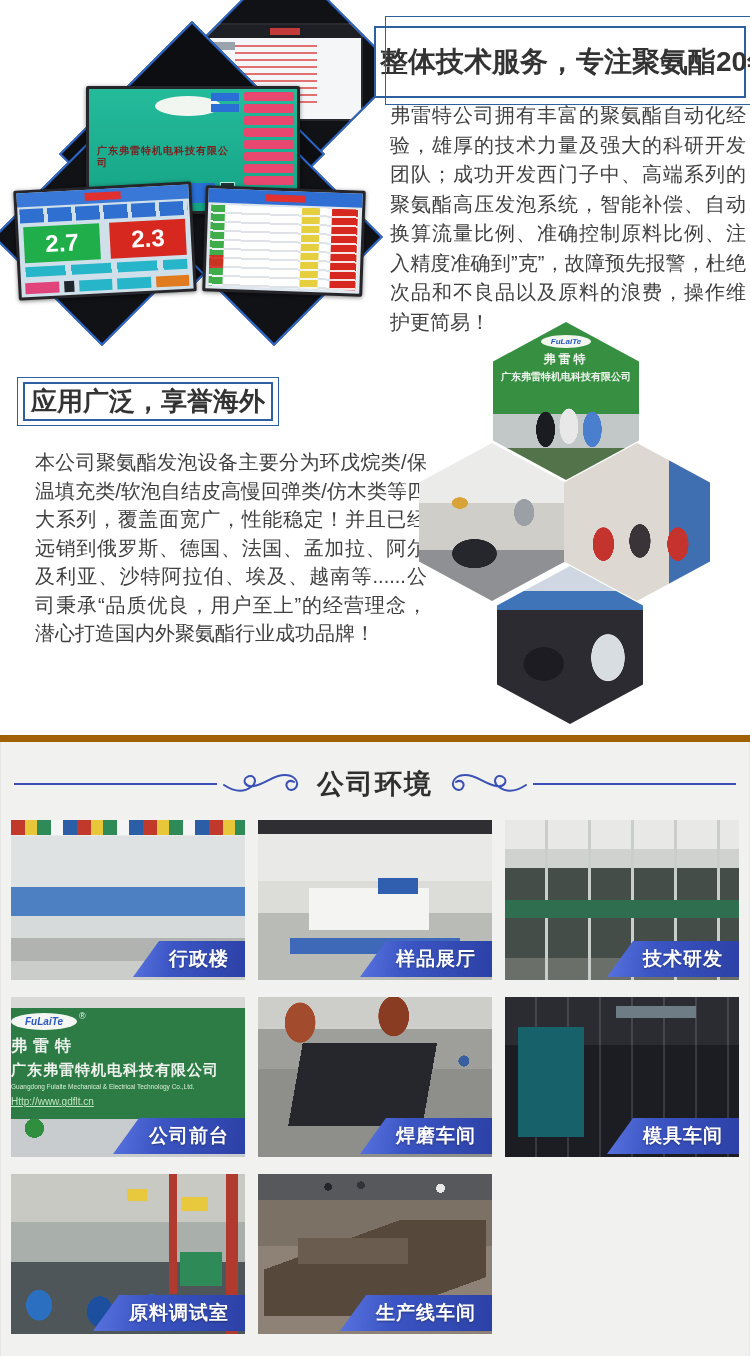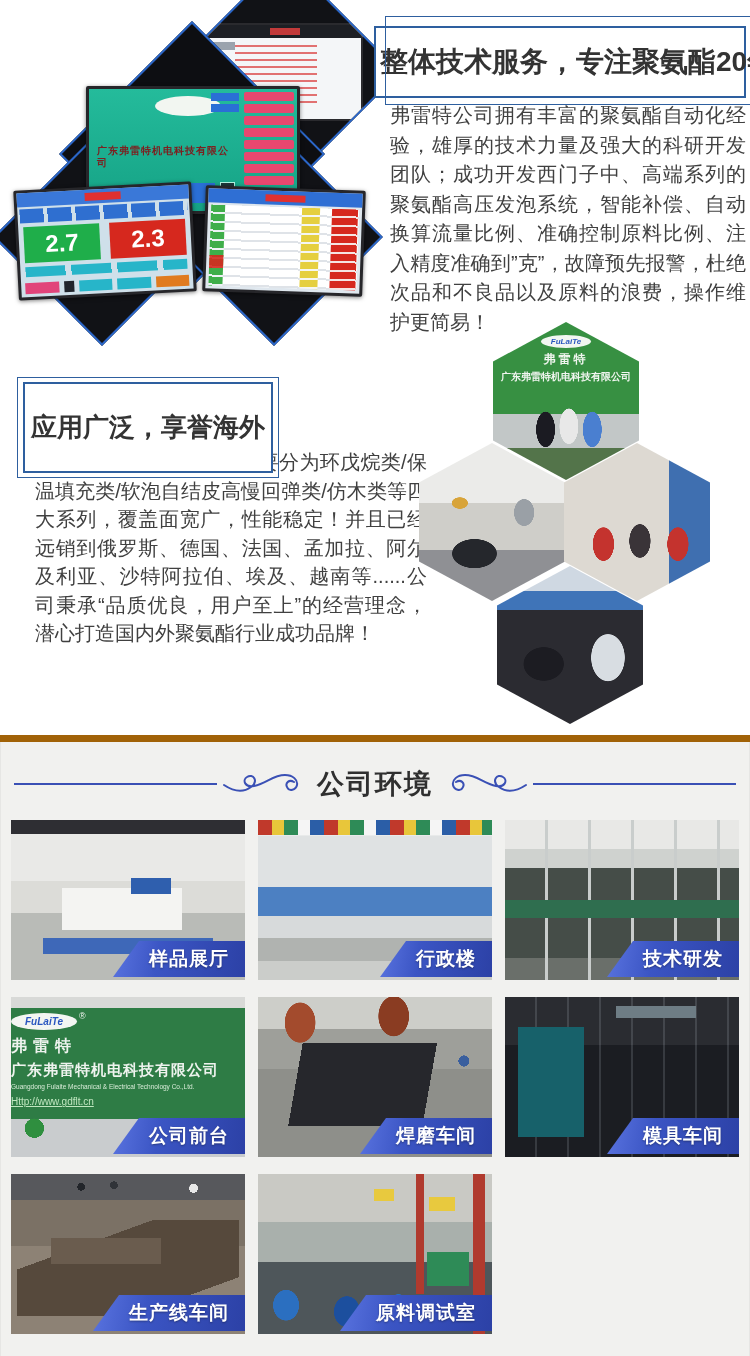--- a/index.html
+++ b/index.html
@@ -60,21 +60,21 @@
     background:repeating-linear-gradient(180deg,rgba(222,90,90,.85) 0 2px,transparent 2px 7px);}
 
   
   .tbox{position:absolute;border:2px solid #2e5f9f;background:#fff;box-sizing:border-box;z-index:3;}
   .tbox::before{content:"";position:absolute;border:1px solid #2e5f9f;pointer-events:none;}
   .tbox-in{font-weight:bold;color:#333;text-align:center;white-space:nowrap;}
   .tbox1{left:374px;top:26px;width:372px;}
   .tbox1 .tbox-in{font-size:28px;padding:15px 4px;}
   .tbox1::before{top:-12px;left:9px;right:-10px;bottom:-9px;}
   .tbox2{left:23px;top:382px;width:250px;}
-  .tbox2 .tbox-in{font-size:26px;padding:26px 4px;border-radius:23px;}
+  .tbox2 .tbox-in{font-size:26px;padding:0 4px;border-radius:23px;}
   .tbox2::before{top:-7px;left:-8px;right:-8px;bottom:-7px;}
 
   .para{position:absolute;margin:0;font-size:20px;font-weight:400;color:#404040;text-align:justify;}
   .para1{left:390px;top:101px;width:356px;line-height:29.5px;}
   .para2{left:35px;top:448px;width:392px;line-height:28.5px;}
 
   
   .hexes{position:absolute;left:415px;top:316px;width:300px;height:412px;}
   .hex{position:absolute;width:146px;height:158px;overflow:hidden;
        clip-path:polygon(50% 0,100% 25%,100% 75%,50% 100%,0 75%,0 25%);}
@@ -279,47 +279,47 @@
         <path d="M1,14 C10,20 20,22 28,16 C36,10 30,2 24,6 C19,9 22,17 31,15 C44,12 50,4 62,4 C70,4 75,9 74,14 C73,19 66,21 64,16 C62,12 66,8 71,11" fill="none" stroke="#3a50b5" stroke-width="2" stroke-linecap="round"></path>
       </svg>
       <h2>公司环境</h2>
       <svg class="flourish fl-right" width="80" height="26" viewBox="0 0 80 26">
         <path d="M1,14 C10,20 20,22 28,16 C36,10 30,2 24,6 C19,9 22,17 31,15 C44,12 50,4 62,4 C70,4 75,9 74,14 C73,19 66,21 64,16 C62,12 66,8 71,11" fill="none" stroke="#3a50b5" stroke-width="2" stroke-linecap="round"></path>
       </svg>
       <span class="hline"></span>
     </div>
 
     <div class="grid">
+      <figure class="ph p1">
+        <figcaption class="tag">行政楼</figcaption>
+      </figure>
       <figure class="ph p2">
         <figcaption class="tag">样品展厅</figcaption>
-      </figure>
-      <figure class="ph p1">
-        <figcaption class="tag">行政楼</figcaption>
       </figure>
       <figure class="ph p3">
         <figcaption class="tag">技术研发</figcaption>
       </figure>
       <figure class="ph p5">
         <div class="wall">
           <span class="pill">FuLaiTe</span><sup>®</sup>
           <div class="l1">弗雷特</div>
           <div class="l2">广东弗雷特机电科技有限公司</div>
           <div class="l3">Guangdong Fulaite Mechanical &amp; Electrical Technology  Co.,Ltd.</div>
           <div class="l4">Http://www.gdflt.cn</div>
         </div>
         <figcaption class="tag">公司前台</figcaption>
       </figure>
       <figure class="ph p6">
         <figcaption class="tag">焊磨车间</figcaption>
       </figure>
       <figure class="ph p7">
         <figcaption class="tag">模具车间</figcaption>
       </figure>
+      <figure class="ph p9">
+        <figcaption class="tag">原料调试室</figcaption>
+      </figure>
       <figure class="ph p8">
         <figcaption class="tag">生产线车间</figcaption>
       </figure>
-      <figure class="ph p9">
-        <figcaption class="tag">原料调试室</figcaption>
-      </figure>
     </div>
   </div>
 
 </div>
 
 </body></html>

